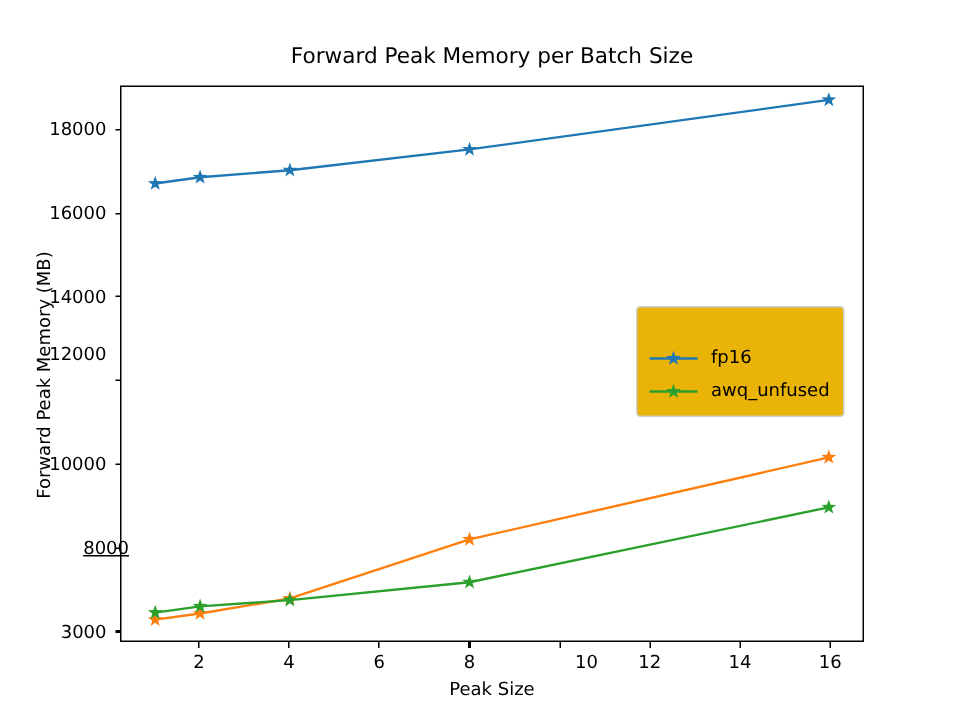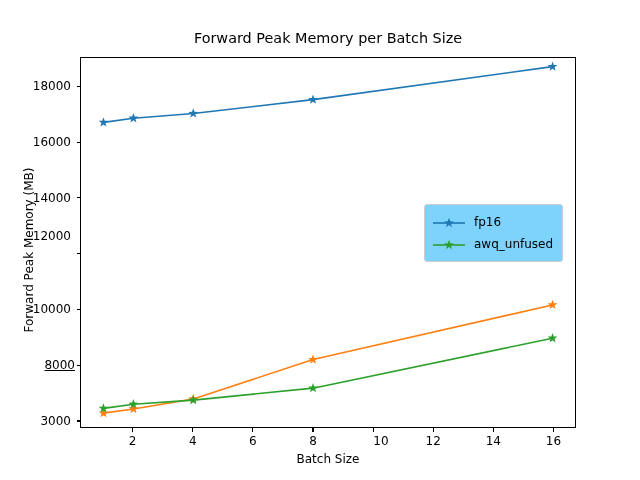--- a/index.html
+++ b/index.html
@@ -94,24 +94,24 @@
     text-align: center;
     font-size: 12px;
     color: #000000;
     transform: rotate(-90deg);
     transform-origin: center center;
   }
   #legend {
     position: absolute;
     left: 424px;
     top: 204px;
-    background: #7dd3fc;
+    background: #eab308;
     border: 0.9px solid #cccccc;
     border-radius: 3px;
-    padding: 6px 9px 6px 7px;
+    padding: 22px 9px 6px 7px;
     box-sizing: border-box;
   }
   .legend-entry {
     display: flex;
     align-items: center;
     height: 22px;
   }
   .legend-swatch {
     width: 34px;
     height: 14px;
@@ -157,21 +157,21 @@
           <path d="M232.97,326.75 L234.20,330.25 L237.92,330.34 L234.97,332.60 L236.03,336.15 L232.97,334.05 L229.91,336.15 L230.97,332.60 L228.02,330.34 L231.74,330.25 Z" fill="#2ca02c" stroke="none"></path>
           <path d="M473.45,276.54 L474.69,280.04 L478.40,280.13 L475.45,282.39 L476.51,285.94 L473.45,283.84 L470.40,285.94 L471.46,282.39 L468.51,280.13 L472.22,280.04 Z" fill="#2ca02c" stroke="none"></path>
         </g>
       </svg>
   </div>
 
   <div id="yticks-container">
       <div class="tick-mark ytick-mark" style="top: 420.476px;"></div>
       <div class="tick-label ytick-label" style="top: 421.026px; left: 0px; width: 71px;">3000</div>
       <div class="tick-mark ytick-mark" style="top: 364.687px;"></div>
-      <div class="tick-label ytick-label" style="top: 365.237px; left: 4px; width: 71px; text-decoration: underline;">8000</div>
+      <div class="tick-label ytick-label" style="top: 365.237px; left: 15px; width: 71px; text-decoration: underline;">8000</div>
       <div class="tick-mark ytick-mark" style="top: 308.897px;"></div>
       <div class="tick-label ytick-label" style="top: 309.447px; left: 0px; width: 71px;">10000</div>
       <div class="tick-mark ytick-mark" style="top: 253.108px;"></div>
       <div class="tick-label ytick-label" style="top: 236px; left: 0px; width: 71px;">12000</div>
       <div class="tick-mark ytick-mark" style="top: 197.318px;"></div>
       <div class="tick-label ytick-label" style="top: 197.868px; left: 0px; width: 71px;">14000</div>
       <div class="tick-mark ytick-mark" style="top: 141.529px;"></div>
       <div class="tick-label ytick-label" style="top: 142.079px; left: 0px; width: 71px;">16000</div>
       <div class="tick-mark ytick-mark" style="top: 85.7395px;"></div>
       <div class="tick-label ytick-label" style="top: 86.2895px; left: 0px; width: 71px;">18000</div>
@@ -179,30 +179,30 @@
   <div id="xticks-container">
       <div class="tick-mark xtick-mark" style="left: 132.056px;"></div>
       <div class="tick-label xtick-label" style="left: 132.606px; top: 434px;">2</div>
       <div class="tick-mark xtick-mark" style="left: 192.177px;"></div>
       <div class="tick-label xtick-label" style="left: 192.727px; top: 434px;">4</div>
       <div class="tick-mark xtick-mark" style="left: 252.298px;"></div>
       <div class="tick-label xtick-label" style="left: 252.848px; top: 434px;">6</div>
       <div class="tick-mark xtick-mark" style="left: 312.42px;"></div>
       <div class="tick-label xtick-label" style="left: 312.97px; top: 434px;">8</div>
       <div class="tick-mark xtick-mark" style="left: 372.541px;"></div>
-      <div class="tick-label xtick-label" style="left: 381px; top: 434px;">10</div>
+      <div class="tick-label xtick-label" style="left: 391px; top: 434px;">10</div>
       <div class="tick-mark xtick-mark" style="left: 432.662px;"></div>
       <div class="tick-label xtick-label" style="left: 433.212px; top: 434px;">12</div>
       <div class="tick-mark xtick-mark" style="left: 492.783px;"></div>
       <div class="tick-label xtick-label" style="left: 493.333px; top: 434px;">14</div>
       <div class="tick-mark xtick-mark" style="left: 552.905px;"></div>
       <div class="tick-label xtick-label" style="left: 553.455px; top: 434px;">16</div>
     </div>
 
-  <div id="xlabel">Batch Size</div>
+  <div id="xlabel">Peak Size</div>
   <div id="ylabel">Forward Peak Memory (MB)</div>
 
   <div id="legend">
       <div class="legend-entry">
         <span class="legend-swatch"><svg width="34" height="14" viewBox="0 0 34 14">
             <line x1="1" y1="7" x2="33" y2="7" stroke="#1f77b4" stroke-width="1.6"></line>
             <path d="M17.00,1.80 L18.23,5.30 L21.95,5.39 L19.00,7.65 L20.06,11.21 L17.00,9.10 L13.94,11.21 L15.00,7.65 L12.05,5.39 L15.77,5.30 Z" fill="#1f77b4"></path>
           </svg></span>
         <span class="legend-text">fp16</span>
       </div>

